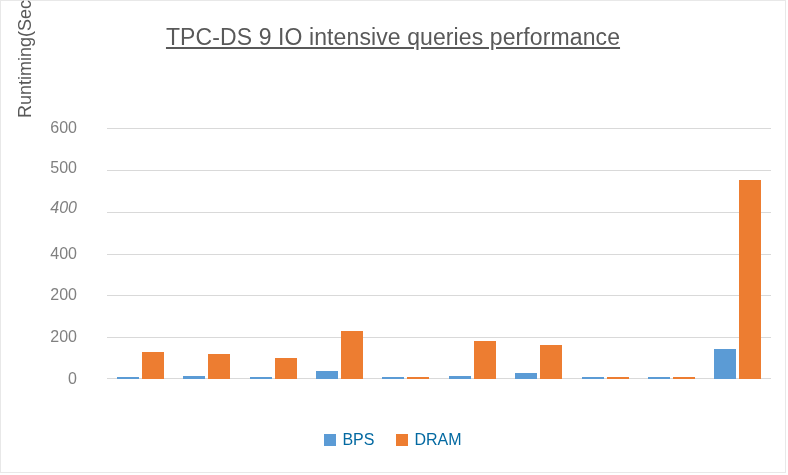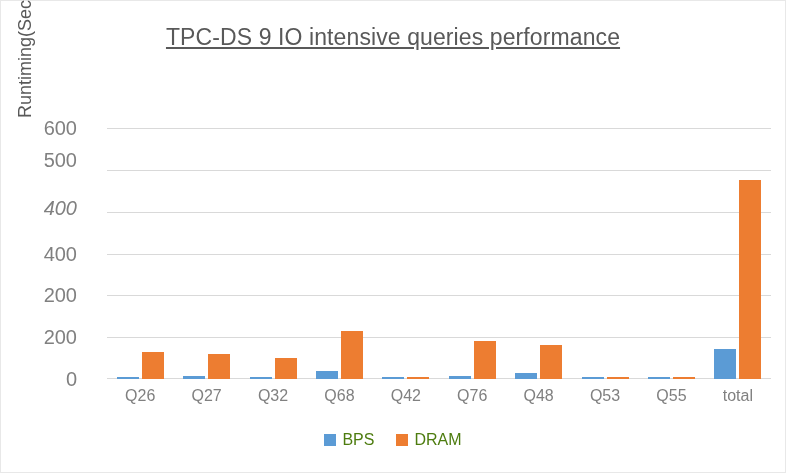--- a/index.html
+++ b/index.html
@@ -70,21 +70,21 @@
     width: 100%;
     height: 1px;
     background: #d9d9d9;
     bottom: 0;
   }
   .ytick-label {
     position: absolute;
     right: 694px;
     width: 60px;
     text-align: right;
-    font-size: 20px;
+    font-size: 16px;
     color: #808080;
     transform: translateY(-50%);
   }
   .ytick-wrap {
     position: absolute;
     left: 0; top: 0; width: 100%; height: 100%;
   }
   
   #groups {
     position: absolute;
@@ -138,21 +138,21 @@
     align-items: center;
     gap: 6px;
   }
   .legend-swatch {
     width: 12px;
     height: 12px;
     display: inline-block;
   }
   .legend-label {
     font-size: 16px;
-    color: #4d7c0f;
+    color: #0369a1;
   }
 </style>
 </head>
 <body>
 
 <div id="chart-frame">
 
   <div class="chart-title">
     <span>TPC-DS 9 IO intensive queries performance</span>
   </div>
@@ -164,21 +164,21 @@
         <div class="ytick-label" style="top: 251px;">0</div>
         <div class="gridline" style="top: 209.167px;"></div>
         <div class="ytick-label" style="top: 209.167px;">200</div>
         <div class="gridline" style="top: 167.333px;"></div>
         <div class="ytick-label" style="top: 167.333px;">200</div>
         <div class="gridline" style="top: 125.5px;"></div>
         <div class="ytick-label" style="top: 125.5px;">400</div>
         <div class="gridline" style="top: 83.6667px;"></div>
         <div class="ytick-label" style="top: 80px; font-style: italic;">400</div>
         <div class="gridline" style="top: 41.8333px;"></div>
-        <div class="ytick-label" style="top: 32px;">500</div>
+        <div class="ytick-label" style="top: 40px;">500</div>
         <div class="gridline" style="top: 0px;"></div>
         <div class="ytick-label" style="top: 0px;">600</div>
       </div>
     <div class="axis-line"></div>
     <div id="groups">
         <div class="group">
           <div class="bar bps" title="BPS Q26: 5" style="height: 2.09167px; background: rgb(91, 155, 213);"></div>
           <div class="bar dram" title="DRAM Q26: 65" style="height: 27.1917px; background: rgb(237, 125, 49);"></div>
         </div>
         <div class="group">
@@ -213,32 +213,20 @@
           <div class="bar bps" title="BPS Q55: 3" style="height: 2px; background: rgb(91, 155, 213);"></div>
           <div class="bar dram" title="DRAM Q55: 4" style="height: 2px; background: rgb(237, 125, 49);"></div>
         </div>
         <div class="group">
           <div class="bar bps" title="BPS total: 72" style="height: 30.12px; background: rgb(91, 155, 213);"></div>
           <div class="bar dram" title="DRAM total: 476" style="height: 199.127px; background: rgb(237, 125, 49);"></div>
         </div>
       </div>
   </div>
 
-  <div id="xlabels-row">
-      <div class="xcell">Q26</div>
-      <div class="xcell">Q27</div>
-      <div class="xcell">Q32</div>
-      <div class="xcell">Q68</div>
-      <div class="xcell">Q42</div>
-      <div class="xcell">Q76</div>
-      <div class="xcell">Q48</div>
-      <div class="xcell">Q53</div>
-      <div class="xcell">Q55</div>
-      <div class="xcell">total</div>
-    </div>
 
   <div id="legend">
       <div class="legend-item">
         <span class="legend-swatch" style="background: rgb(91, 155, 213);"></span>
         <span class="legend-label">BPS</span>
       </div>
       <div class="legend-item">
         <span class="legend-swatch" style="background: rgb(237, 125, 49);"></span>
         <span class="legend-label">DRAM</span>
       </div>

